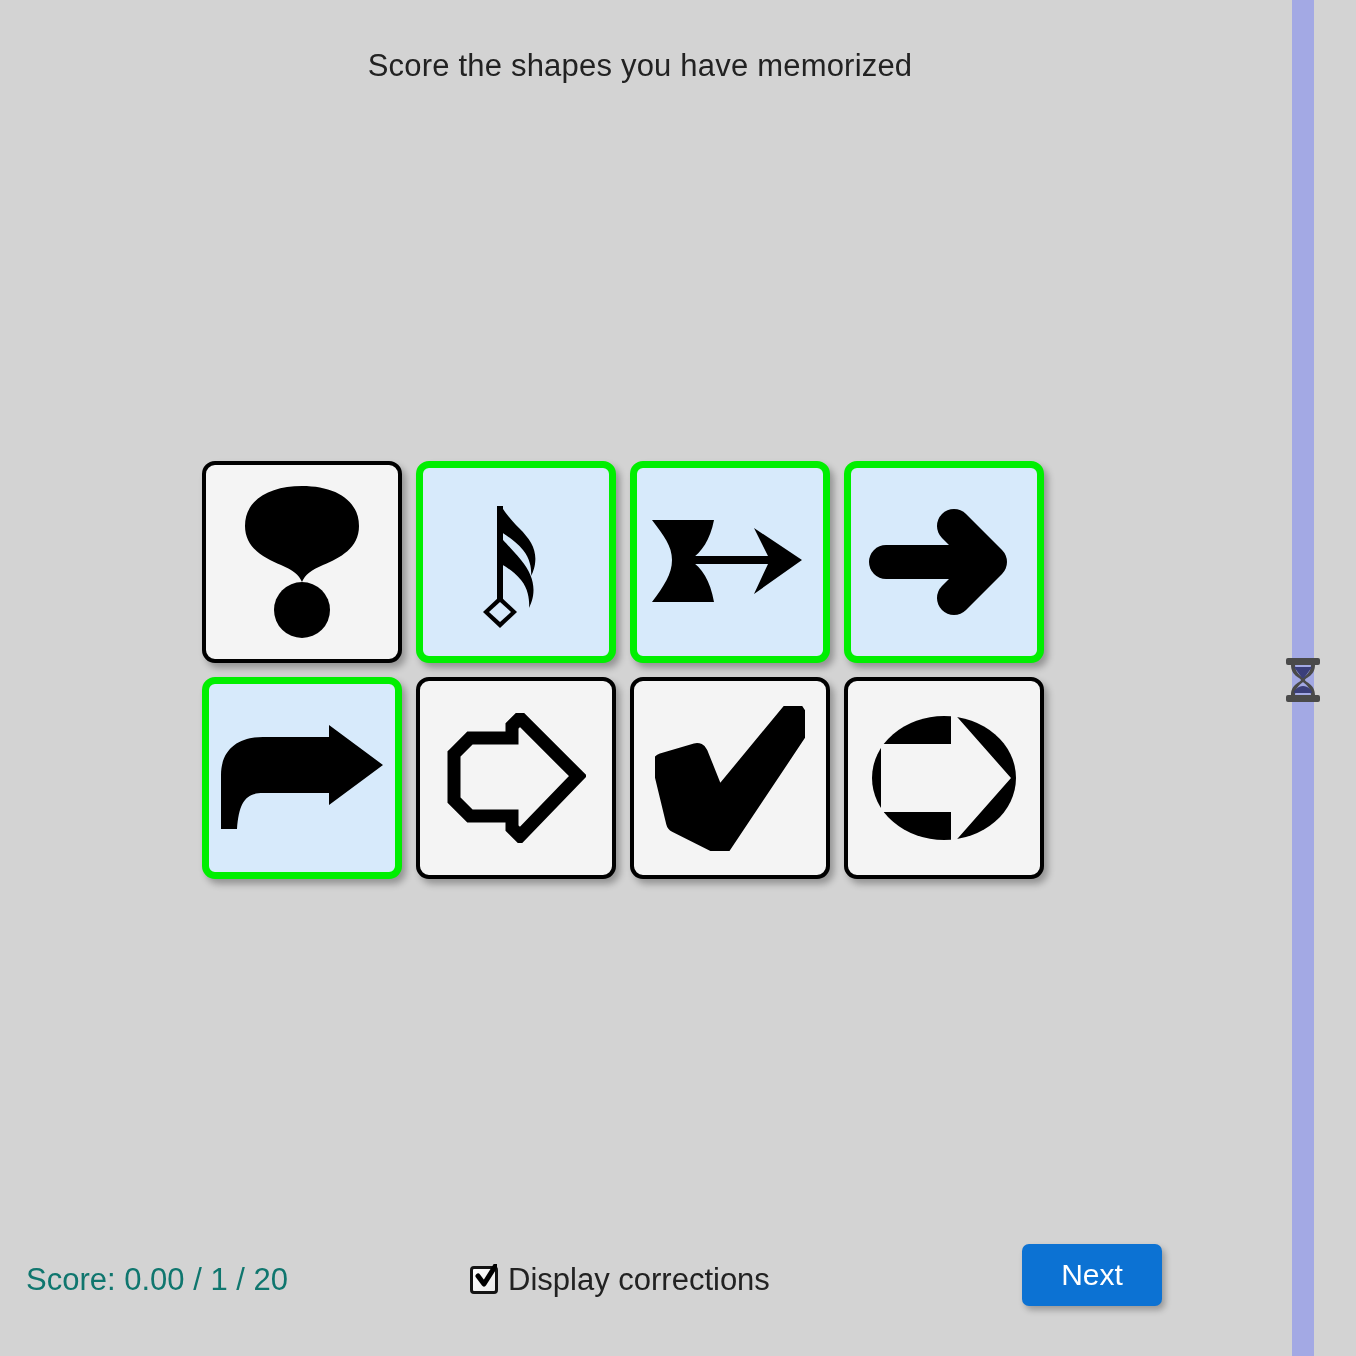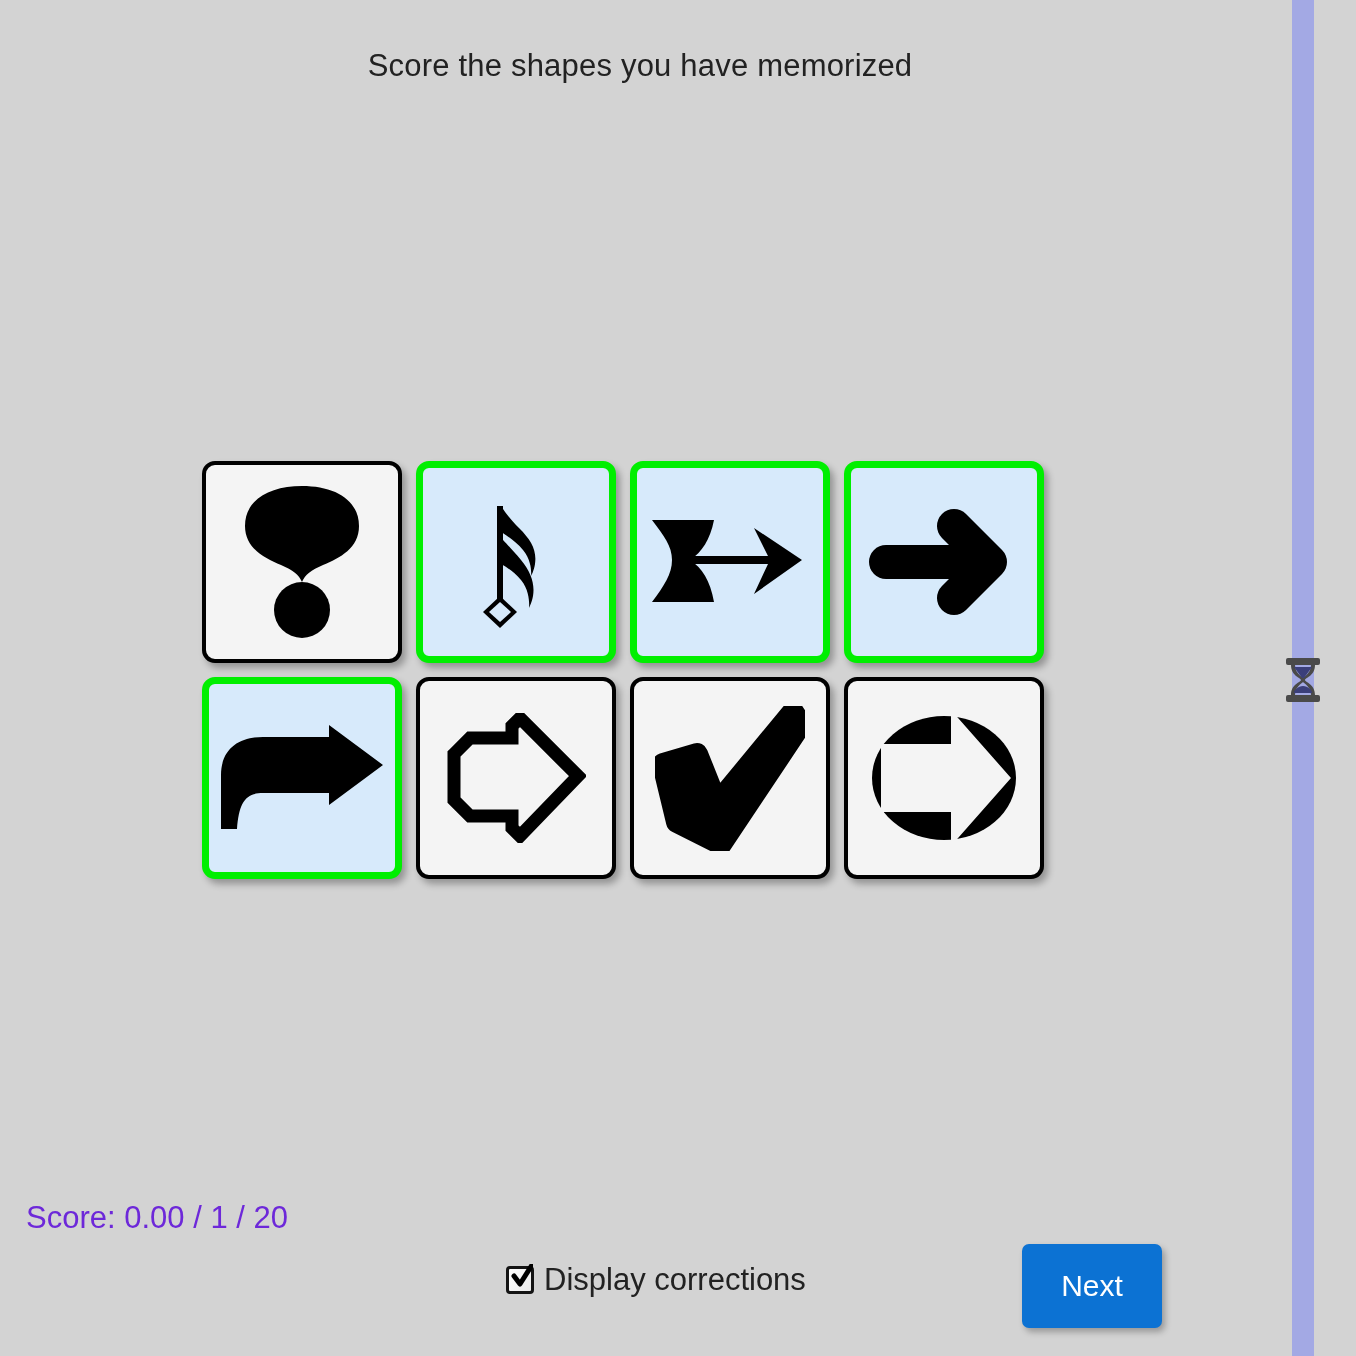--- a/index.html
+++ b/index.html
@@ -56,34 +56,33 @@
     border-width: 7px;
   }
   .tile svg, .tile .glyphbox {
     display: block;
   }
 
   
   #score-label {
     position: absolute;
     left: 26px;
-    top: 1200px;
+    top: 1262px;
     font-size: 31px;
-    color: #6d28d9;
+    color: #0f766e;
   }
   #corrections-control {
     position: absolute;
     left: 470px;
     top: 1262px;
     display: flex;
     align-items: center;
     gap: 10px;
     font-size: 31px;
     color: #222222;
-    margin-left: 36px;
   }
   #corrections-checkbox {
     width: 28px;
     height: 28px;
     box-sizing: border-box;
     border: 3px solid #141414;
     border-radius: 4px;
     background: linear-gradient(135deg, #ffffff 0%, #ececec 100%);
     position: relative;
     flex: 0 0 auto;
@@ -93,21 +92,21 @@
     left: 2px;
     top: -5px;
     width: 22px;
     height: 26px;
   }
   #next-button {
     position: absolute;
     left: 1022px;
     top: 1244px;
     width: 140px;
-    height: 84px;
+    height: 62px;
     background: #0c72d3;
     border: none;
     border-radius: 7px;
     color: #ffffff;
     font-size: 30px;
     font-family: "Liberation Sans", sans-serif;
     cursor: pointer;
     box-shadow: 3px 4px 6px rgba(0,0,0,0.28);
   }
 

